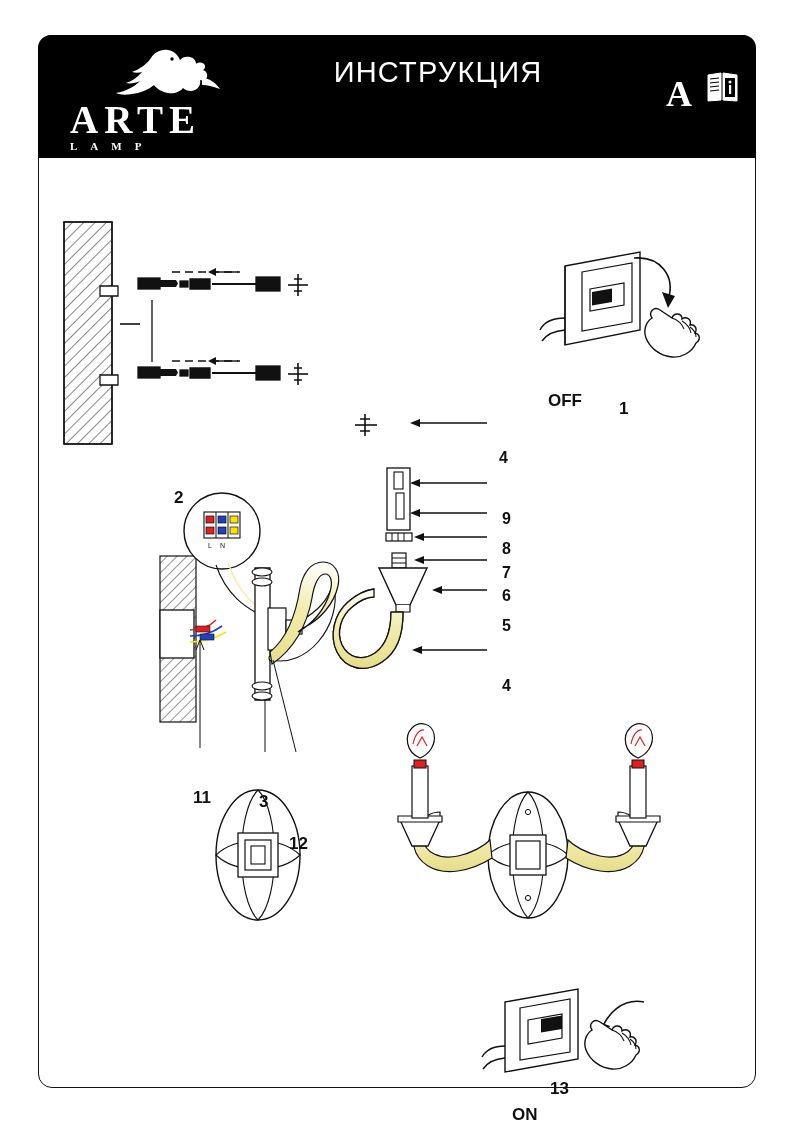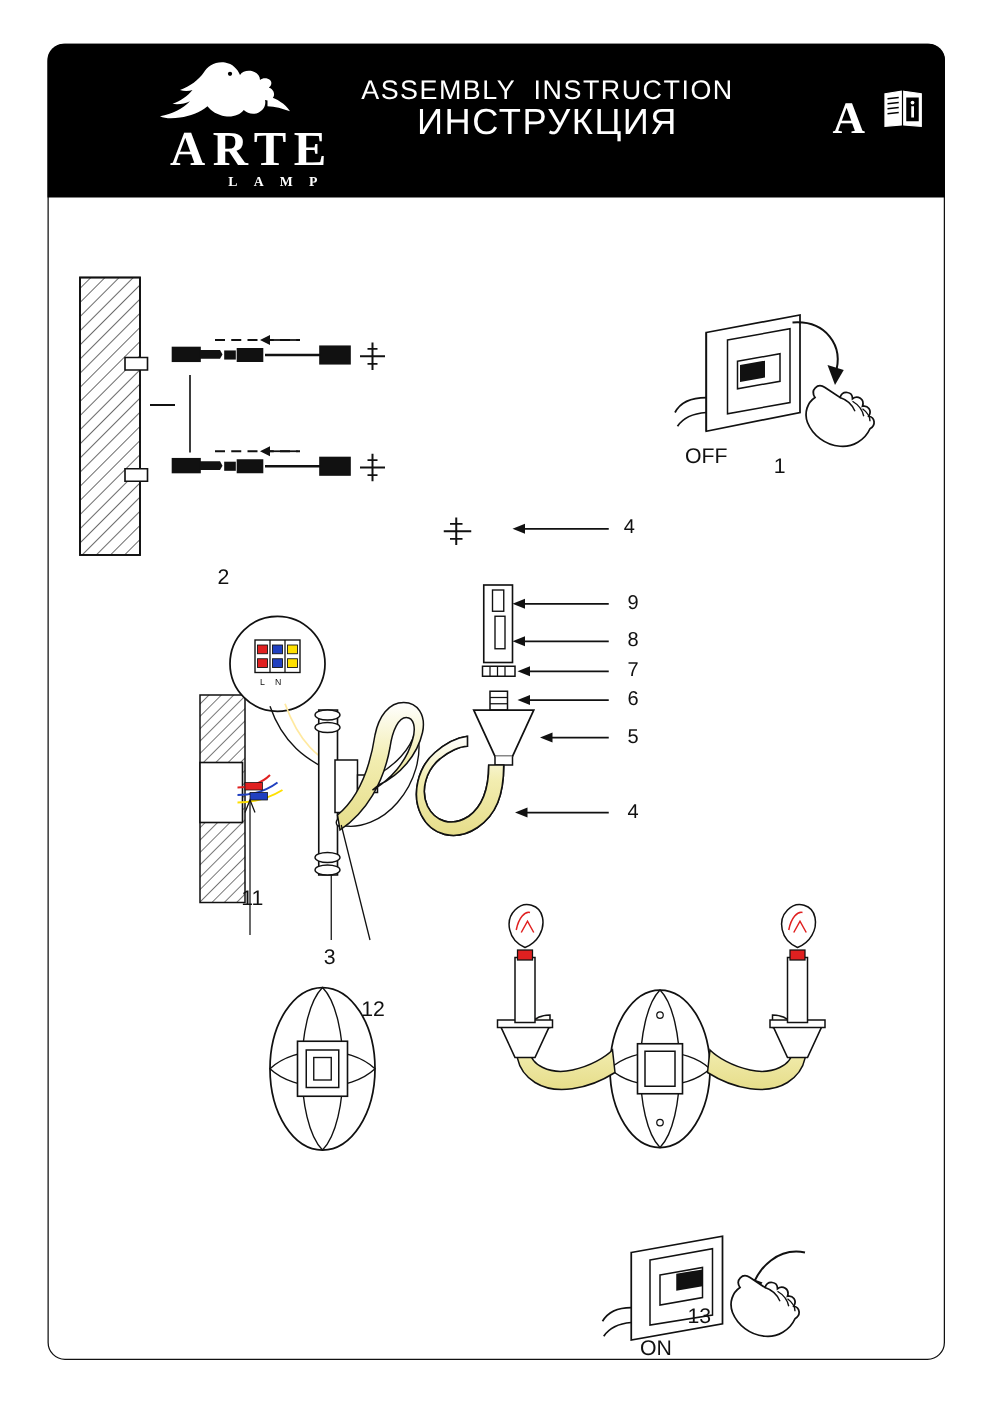--- a/index.html
+++ b/index.html
@@ -35,26 +35,26 @@
     top: 35px;
     width: 718px;
     height: 123px;
     background: #000;
     border-radius: 13px 13px 0 0;
     box-sizing: border-box;
     overflow: hidden;
   }
   .brand {
     position: absolute;
-    left: 44px;
+    left: 32px;
     top: 10px;
     width: 185px;
     height: 110px;
     color: #fff;
-    text-align: right;
+    text-align: left;
   }
   .brand-name {
     position: absolute;
     left: 0;
     top: 55px;
     width: 185px;
     font-size: 39px;
     font-weight: bold;
     letter-spacing: 6px;
     line-height: 40px;
@@ -118,23 +118,24 @@
   .book-icon {
     position: absolute;
     left: 668px;
     top: 36px;
     width: 34px;
     height: 32px;
   }
   .label {
     position: absolute;
     font-size: 16px;
-    font-weight: normal;
+    font-weight: bold;
     color: #111;
     font-family: "Liberation Sans", sans-serif;
+    margin-top: 36px;
   }
   .label-lg {
     font-size: 17px;
   }
   svg.art {
     position: absolute;
     left: 0;
     top: 0;
     width: 794px;
     height: 1123px;
@@ -158,21 +159,20 @@
           C100 24 102 27 101 30 C100 33 97 34 94 33 C95 37 93 41 89 43 C85 45 80 44 77 41
           C74 45 68 47 62 46 C56 45 51 42 48 38 C42 43 34 46 26 47 C20 48 14 48 10 46 Z"></path>
         <circle cx="66" cy="12" r="1.7" fill="#000000"></circle>
         <path fill="#ffffff" d="M96 30 C104 32 110 36 114 42 C108 40 102 38 96 38 Z"></path>
       </svg>
       <div class="brand-name">ARTE</div>
       <div class="brand-sub">LAMP</div>
     </div>
 
     <div class="title-block">
-      <div class="title-1">ASSEMBLY  INSTRUCTION</div>
       <div class="title-2">ИНСТРУКЦИЯ</div>
     </div>
 
     <div class="letter-a">A</div>
 
     <svg class="book-icon" viewBox="0 0 34 32">
       <path d="M2 4 L15 2 L15 29 L2 30 Z" fill="#ffffff" stroke="#ffffff" stroke-width="1"></path>
       <path d="M17 2 L31 4 L31 30 L17 29 Z" fill="#ffffff" stroke="#ffffff" stroke-width="1"></path>
       <rect x="19" y="7" width="10" height="19" fill="#000000"></rect>
       <circle cx="24" cy="11" r="1.5" fill="#ffffff"></circle>
@@ -444,20 +444,20 @@
   <div class="label label-lg" style="left:174px; top:452px;">2</div>
 
   <div class="label" style="left:499px; top:413px;">4</div>
   <div class="label" style="left:502px; top:474px;">9</div>
   <div class="label" style="left:502px; top:504px;">8</div>
   <div class="label" style="left:502px; top:528px;">7</div>
   <div class="label" style="left:502px; top:551px;">6</div>
   <div class="label" style="left:502px; top:581px;">5</div>
   <div class="label" style="left:502px; top:641px;">4</div>
 
-  <div class="label label-lg" style="left:193px; top:709px;">11</div>
+  <div class="label label-lg" style="left:193px; top:752px;">11</div>
   <div class="label label-lg" style="left:259px; top:756px;">3</div>
   <div class="label label-lg" style="left:289px; top:798px;">12</div>
 
   <div class="label label-lg" style="left:512px; top:1069px;text-align:center;">ON</div>
   <div class="label label-lg" style="left:550px; top:1043px;">13</div>
 
 </div>
 
 </body></html>

